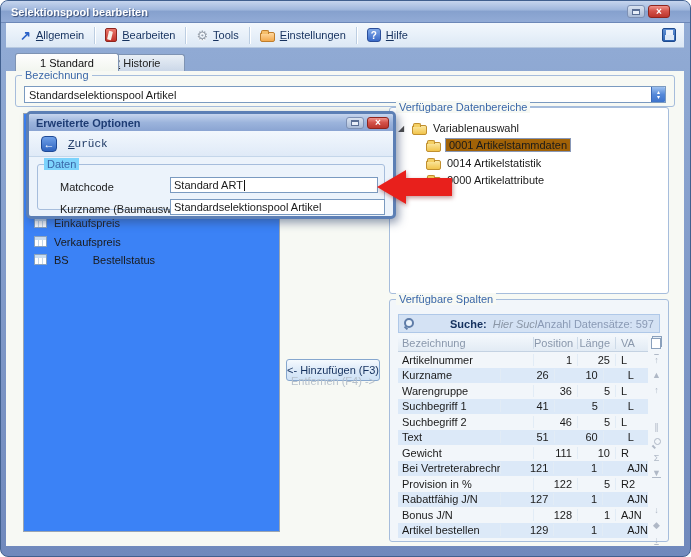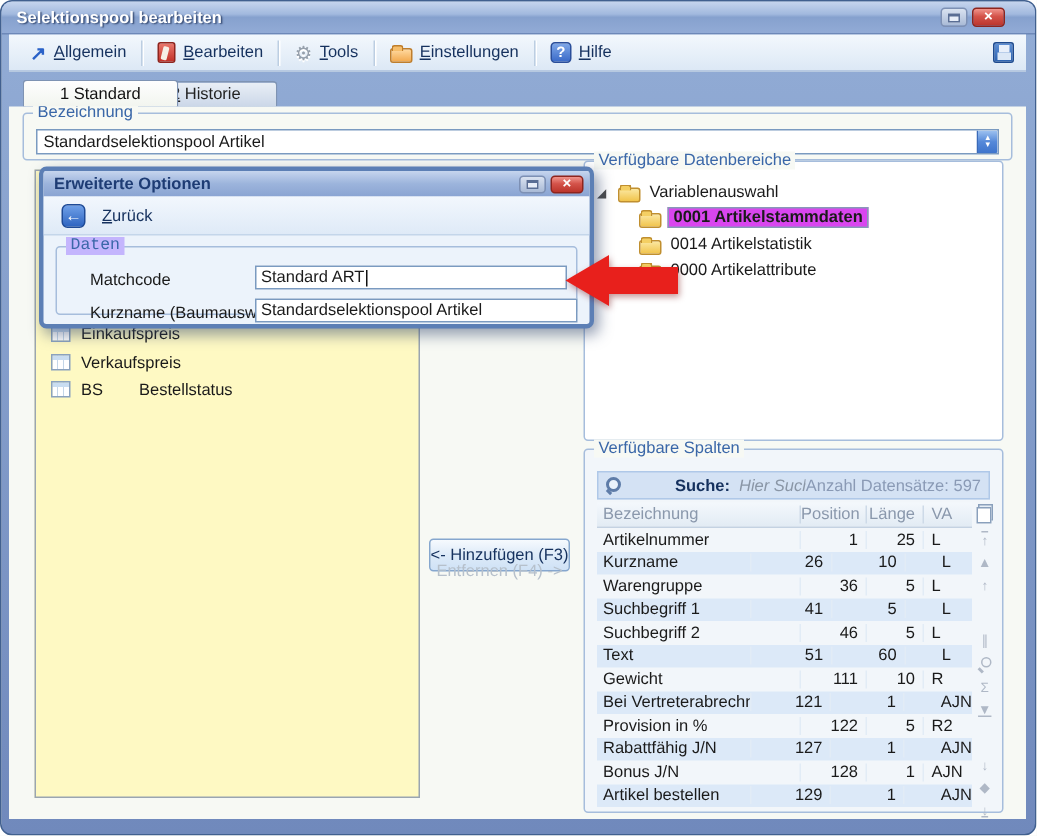--- a/index.html
+++ b/index.html
@@ -51,39 +51,39 @@
   .tab-inactive { left:88px; top:53px; height:17px; background:linear-gradient(#E9EFF6,#CBD7E8); color:#222; }
   
   .page { position:absolute; top:70px; left:5px; right:6px; bottom:10px; background:#F7F9F4; }
   .group { position:absolute; border:1px solid #A6BDDC; border-radius:3px; }
   .gcap { position:absolute; top:-7px; left:6px; background:#F7F9F4; padding:0 3px; color:#3A67A8; white-space:nowrap; }
   
   .combo { position:absolute; left:8px; top:10px; right:8px; height:17px; background:#fff; border:1px solid #7A9AC0; display:flex; align-items:center; }
   .combo .cval { flex:1; padding-left:4px; }
   .spinner { width:14px; height:15px; margin:0; background:linear-gradient(#9EC2F0,#5589D9 50%,#3E74CC); border-left:1px solid #3A6AB8; border-radius:0 1px 1px 0; display:flex; flex-direction:column; align-items:center; justify-content:center; color:#fff; font-size:6px; line-height:5px; }
   
-  .leftpanel { position:absolute; left:17px; top:42px; width:257px; height:419px; background:#fef9c3; border:1px solid #9aa5b1; }
+  .leftpanel { position:absolute; left:17px; top:42px; width:257px; height:419px; background:#3b82f6; border:1px solid #9aa5b1; }
   .litem { position:absolute; left:0; right:0; height:17px; display:flex; align-items:center; }
   .grid-icon { width:13px; height:11px; border:1px solid #8AA2BE; background:
       linear-gradient(#C9DDF1 0 3px, transparent 3px),
       repeating-linear-gradient(90deg, #fff 0 3px, #C4D6E8 3px 4px);
       margin-left:10px; margin-right:7px; }
   .lprefix:empty { display:none; }
   .lprefix { margin-right:24px; }
   
   .addbtn { position:absolute; left:280px; top:288px; width:94px; height:22px;
     background:linear-gradient(#F6FAFE,#DDEAF8 50%,#CFE2F6); border:1px solid #86A7CE; border-radius:3px;
     color:#15315E; display:flex; align-items:center; justify-content:center; }
   .removelabel { position:absolute; left:276px; top:304px; width:102px; text-align:center; color:#B6C0CB; }
   
   .treegroup { left:383px; top:36px; width:280px; height:187px; background:#fff; }
   .trow { position:absolute; height:16px; display:flex; align-items:center; }
   .texp { width:10px; font-size:8px; color:#4a4a4a; margin-right:4px; }
   .tlabel { margin-left:6px; }
-  .tsel { border:1px solid #8898B8; background:#d946ef; padding:0 3px; margin-left:4px;font-weight:bold; }
+  .tsel { border:1px solid #8898B8; background:#a16207; padding:0 3px; margin-left:4px; }
   
   .spgroup { left:383px; top:228px; width:280px; height:243px; background:#F2F6FA; }
   .searchbar { position:absolute; left:8px; top:14px; width:262px; height:19px; background:#D4E2F4; border:1px solid #AFC8E8; display:flex; align-items:center; padding:0 5px; }
   .i-mag { position:relative; width:11px; height:11px; margin-right:5px; }
   .i-mag::before { content:""; position:absolute; top:0; right:1px; width:6px; height:6px; border:2px solid #5E7CA8; border-radius:50%; background:#EAF2FB; }
   .i-mag::after { content:""; position:absolute; left:0; bottom:0; width:4px; height:2px; background:#5E7CA8; transform:rotate(45deg); }
   .slabel { font-weight:bold; color:#15315E; margin-right:6px;margin-left:30px; }
   .shint { font-style:italic; color:#8A96A6; flex:1; overflow:hidden; white-space:nowrap; }
   .scount { color:#8A9AB5; }
   .thead { position:absolute; left:8px; top:35px; width:250px; height:17px;
@@ -111,21 +111,21 @@
   
   .dialog { position:absolute; left:25px; top:110px; width:370px; height:108px;
     background:#ECF3FB; border:3px solid #5C7FB5; border-radius:5px;
     box-shadow:3px 4px 9px rgba(50,70,110,.5); z-index:10; overflow:hidden; }
   .dtitle { height:17px; background:linear-gradient(#C6D5EE, #9CB4DC 50%, #8AA4D2); display:flex; align-items:center; padding:0 4px 0 7px; }
   .dtitle .dt { font-weight:bold; color:#1E3C74; flex:1; }
   .dtitle .winbtn { height:12px; }
   .dtoolbar { height:26px; background:linear-gradient(#F2F7FD,#DFEAF7); border-bottom:1px solid #C4D6EA; display:flex; align-items:center; padding:0 8px; }
   .i-back { width:16px; height:16px; border-radius:4px; background:linear-gradient(#6FA0E8,#2E64C0); border:1px solid #1E4A96; color:#fff; font-size:11px; font-weight:bold; display:flex; align-items:center; justify-content:center; margin-right:6px; }
   .dgroup { position:absolute; left:8px; right:8px; top:50px; bottom:6px; border:1px solid #A6BDDC; border-radius:3px; }
-  .dgroup .gcap { background:#c4b5fd;font-family:Liberation Mono, monospace; }
+  .dgroup .gcap { background:#7dd3fc; }
   .dlabel { position:absolute; left:22px; }
   .dinput { position:absolute; left:132px; height:16px; background:#fff; border:1px solid #7A9AC0; display:flex; align-items:center; padding-left:3px; white-space:nowrap; overflow:hidden; }
   .caret { display:inline-block; width:1px; height:11px; background:#111; margin-left:1px; }
   
   .red-arrow { position:absolute; z-index:20; filter:drop-shadow(1px 2px 2px rgba(110,0,0,.4)); }
   .ra-head { position:absolute; left:376px; top:169px; width:0; height:0;
     border-top:17px solid transparent; border-bottom:17px solid transparent; border-right:29px solid #E8201C; }
   .ra-body { position:absolute; left:404px; top:177px; width:47px; height:18px; background:#E8201C; }
 </style>
 </head>
@@ -354,21 +354,21 @@
       <span class="winbtn btn-restore">
           <span class="box"></span>
         </span>
       <span class="winbtn btn-close">
           <span>×</span>
         </span>
     </div>
     <div class="dtoolbar">
       <div class="tbbtn" style="padding:2px 4px;">
         <span class="i-back">←</span>
-        <span class="accel" style="color:#15315E;">Zurück</span>
+        <span class="accel" style="color:#15315E;font-family:Liberation Mono, monospace;">Zurück</span>
       </div>
     </div>
     <div class="dgroup">
       <span class="gcap">Daten</span>
       <span class="dlabel" style="top:16px;">Matchcode</span>
       <div class="dinput" style="top:12px; width:208px;">
         <span>Standard ART</span>
         <span class="caret"></span>
       </div>
       <span class="dlabel" style="top:38px;">Kurzname (Baumauswahl)</span>

